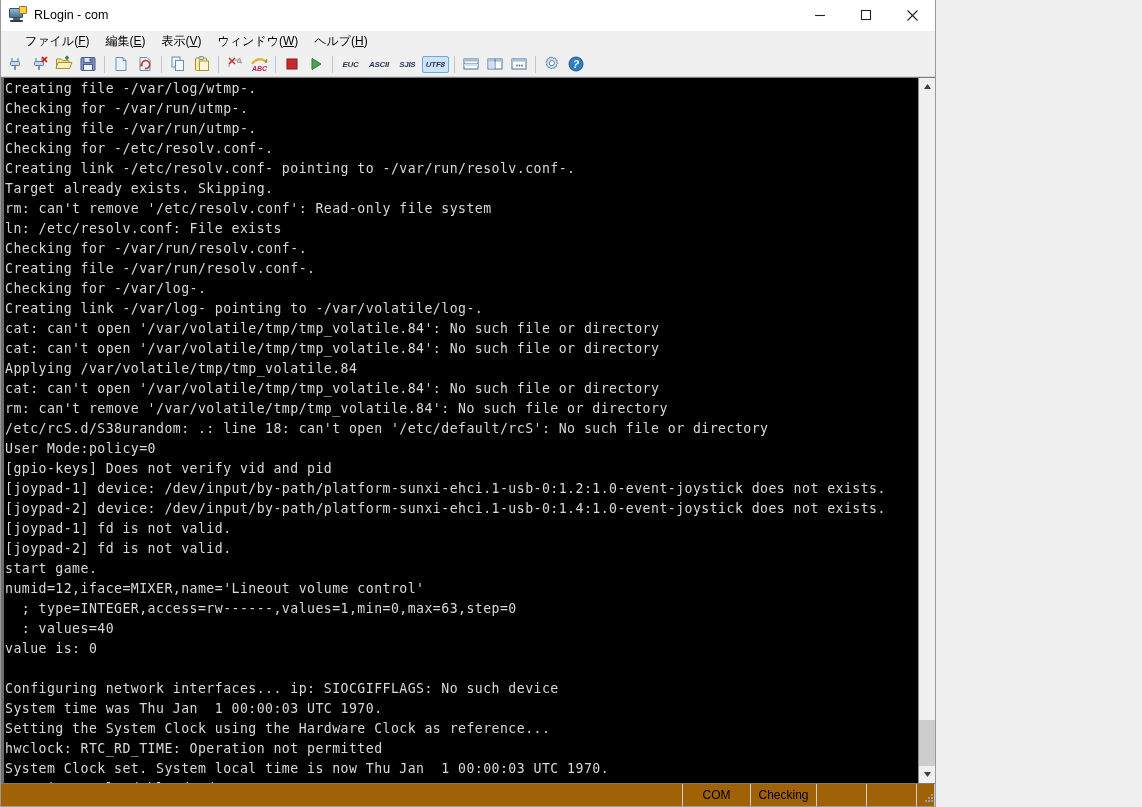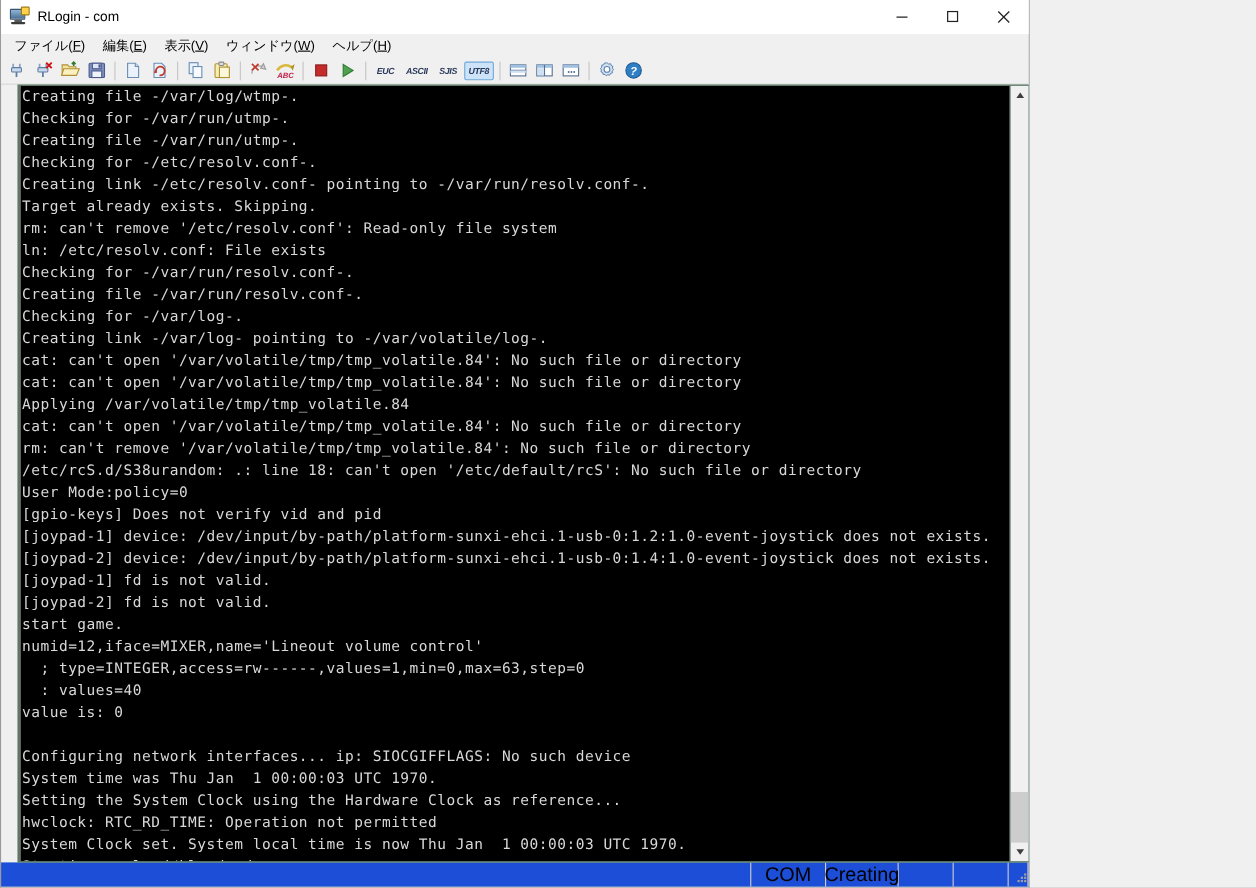--- a/index.html
+++ b/index.html
@@ -74,21 +74,21 @@
     background: #ffffff;
   }
   .win-btn svg { display: block; }
 
   
   .menubar {
     height: 21px;
     background: #f0f0f0;
     display: flex;
     align-items: center;
-    padding-left: 4px;
+    padding-left: 16px;
     flex: 0 0 auto;
     font-size: 12px;
   }
   .menu-item {
     padding: 2px 8px 3px 8px;
     color: #000;
     white-space: nowrap;
     line-height: 15px;
   }
   .menu-item .acc { text-decoration: underline; }
@@ -130,26 +130,25 @@
   }
   .enc-btn.active {
     background: #cde3f7;
     border: 1px solid #6fa8dc;
   }
 
   
   .term-wrap {
     flex: 1 1 auto;
     display: flex;
-    background: #15803d;
+    background: #fde047;
     position: relative;
     border-top: 1px solid #7c7c7c;
     border-bottom: 1px solid #7c7c7c;
     overflow: hidden;
-    margin-left: 15px;
   }
   .term-leftedge {
     width: 3px;
     background: #6e6e6e;
     flex: 0 0 auto;
   }
   .term {
     flex: 1 1 auto;
     background: #000000;
     color: #d8d8d8;
@@ -196,25 +195,25 @@
   .sb-thumb.bottom {
     top: auto; bottom: 0;
     height: 46px;
     background: #cdcdcd;
     border: none;
   }
 
   
   .statusbar {
     height: 22px;
-    background: #1d4ed8;
+    background: #a16207;
     display: flex;
     align-items: stretch;
     flex: 0 0 auto;
-    font-size: 18px;
+    font-size: 12px;
     text-align: center;
   }
   .sb-cell {
     display: flex;
     align-items: center;
     justify-content: center;
     border-right: 1px solid #cfcfcf;
     color: #000;
     padding: 0 6px;
   }
@@ -436,21 +435,21 @@
         <svg width="9" height="7" viewBox="0 0 9 7">
             <path d="M1 1 L8 1 L4.5 6 Z" fill="#3f3f3f"></path>
           </svg>
       </div>
     </div>
   </div>
 
   <div class="statusbar">
     <div class="sb-cell grow"></div>
     <div class="sb-cell w1">COM</div>
-    <div class="sb-cell w2">Creating</div>
+    <div class="sb-cell w2">Checking</div>
     <div class="sb-cell w3"></div>
     <div class="sb-cell w4"></div>
     <div class="sb-cell sb-grip">
       <i style="left:11px;top:13px"></i>
         <i style="left:14px;top:13px"></i>
       <i style="left:14px;top:10px"></i>
         <i style="left:8px;top:16px"></i>
       <i style="left:11px;top:16px"></i>
         <i style="left:14px;top:16px"></i>
     </div>

